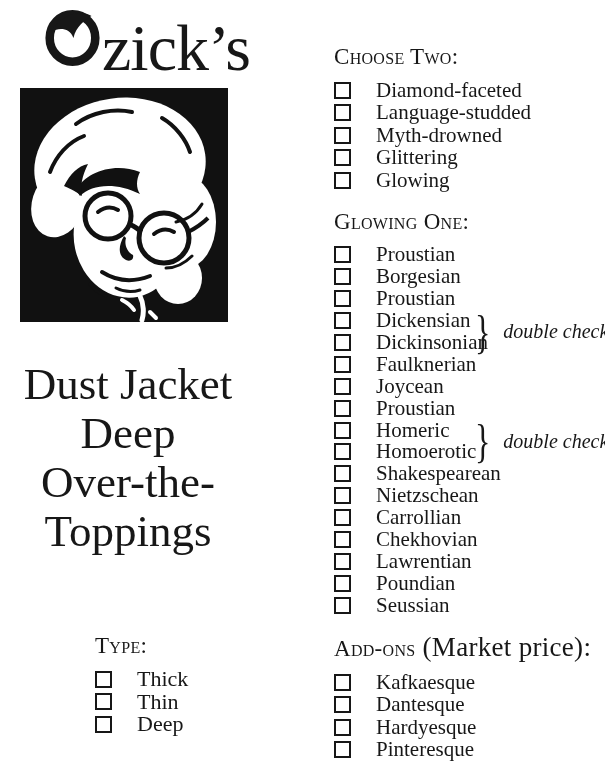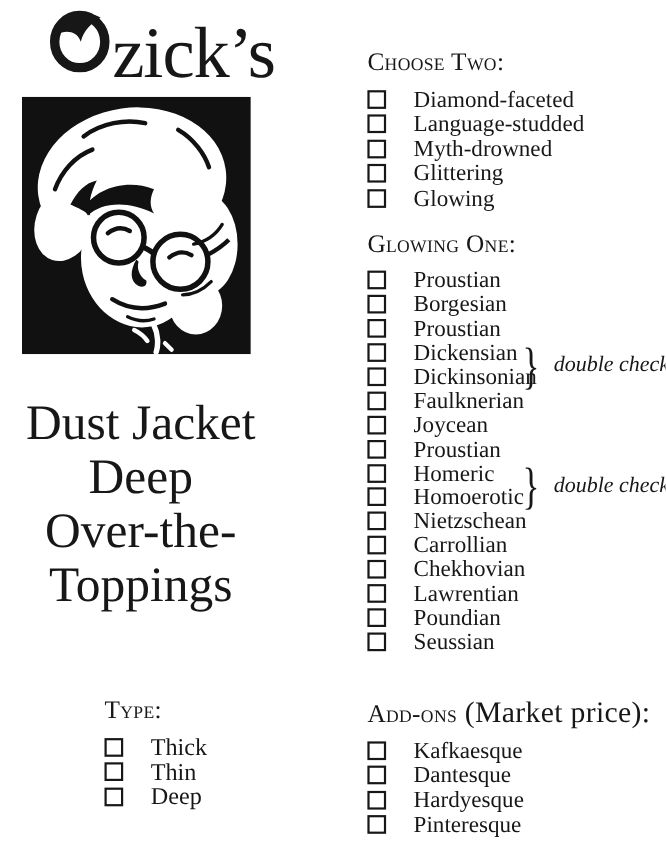--- a/index.html
+++ b/index.html
@@ -200,20 +200,24 @@
       <label class="opt">
         <span class="box"></span>
         <span>Homeric</span>
       </label>
       <label class="opt">
         <span class="box"></span>
         <span>Homoerotic</span>
       </label>
       <label class="opt">
         <span class="box"></span>
+        <span>Shakespearean</span>
+      </label>
+      <label class="opt">
+        <span class="box"></span>
         <span>Nietzschean</span>
       </label>
       <label class="opt">
         <span class="box"></span>
         <span>Carrollian</span>
       </label>
       <label class="opt">
         <span class="box"></span>
         <span>Chekhovian</span>
       </label>

